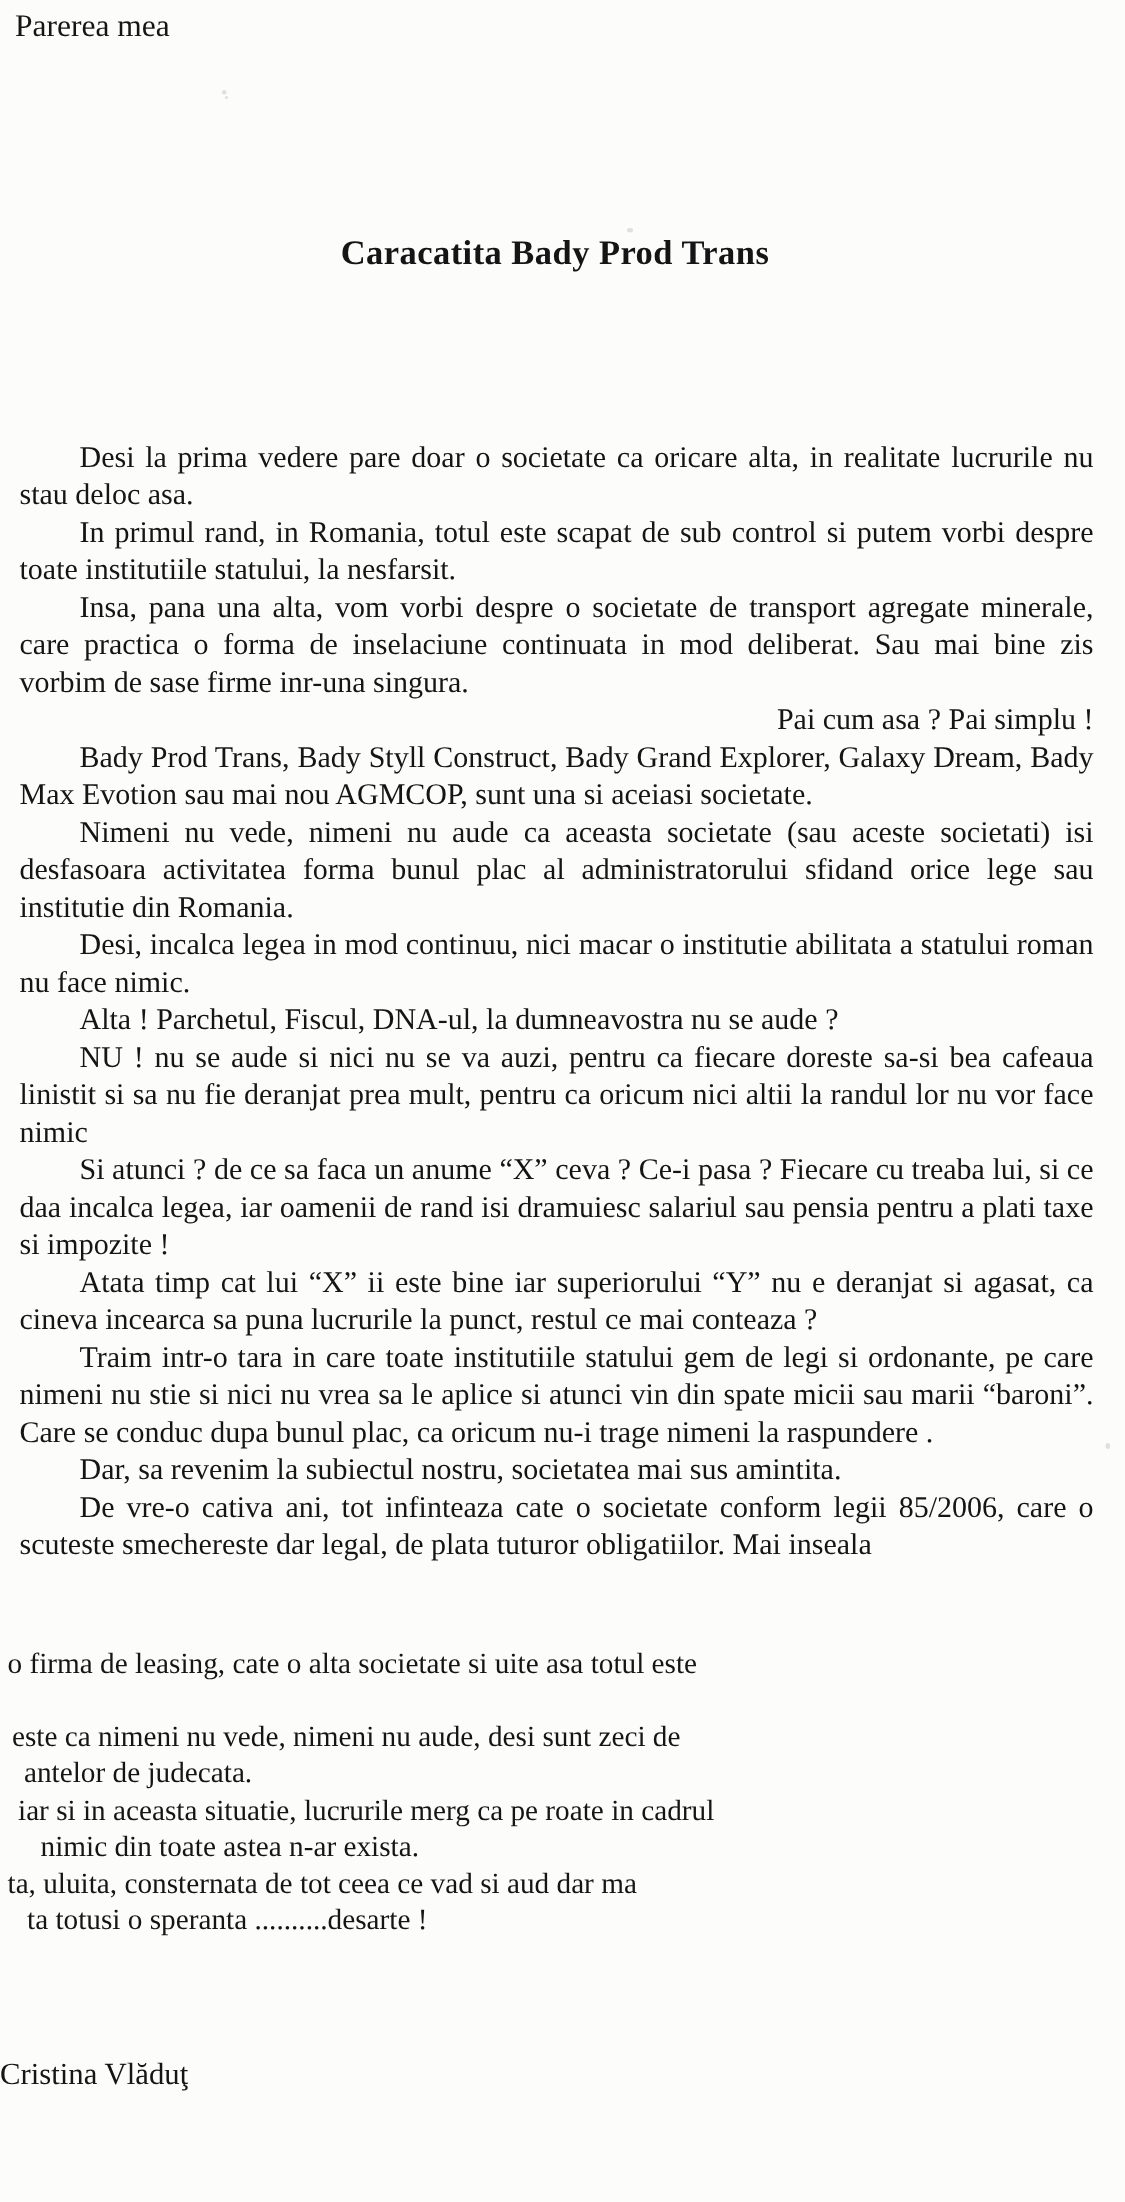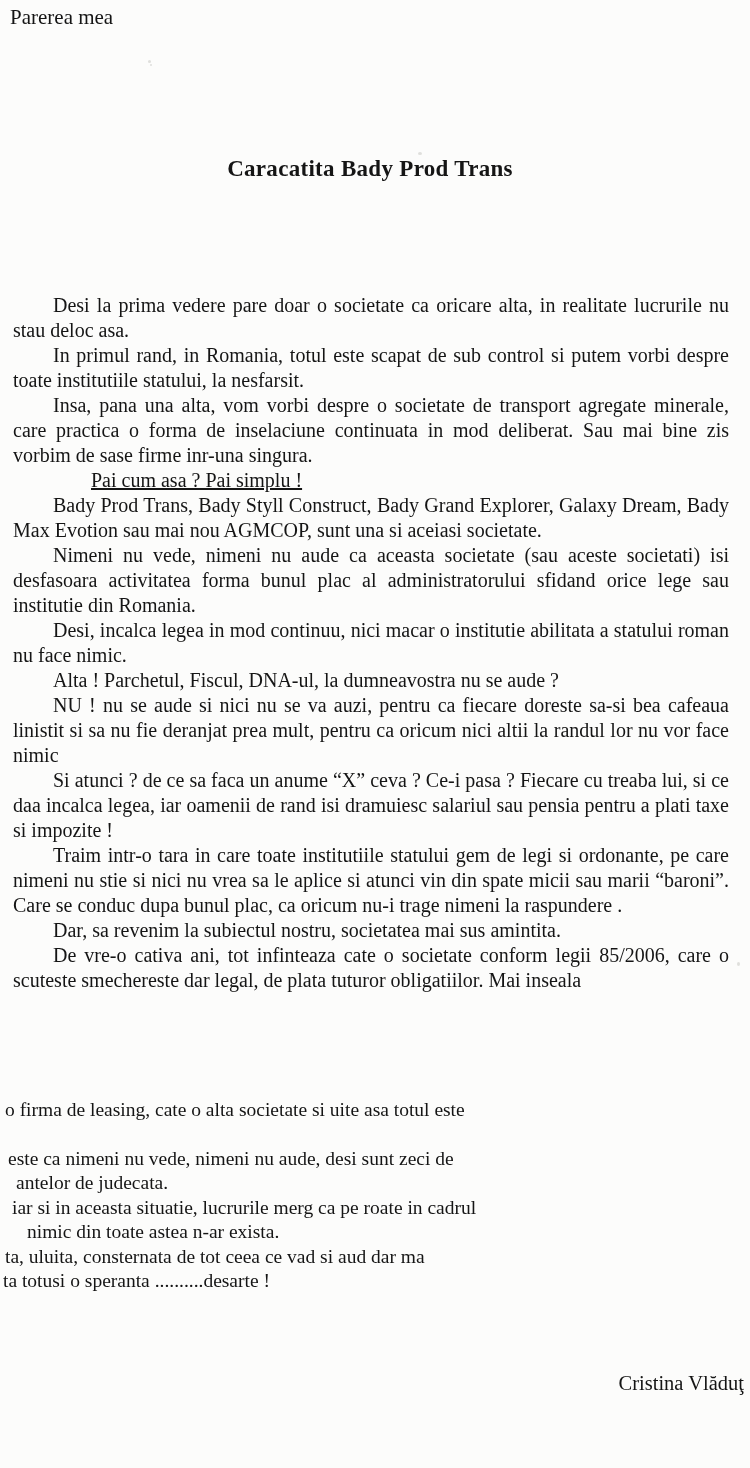--- a/index.html
+++ b/index.html
@@ -42,42 +42,41 @@
     line-height: 25px;
     text-align: justify;
   }
   .body-text p {
     margin: 0;
     padding: 0;
     text-indent: 40px;
   }
   .body-text p.indent-lg {
     text-indent: 78px;
-    text-align: left;
-    text-decoration: underline;
+    text-align: right;
   }
   .fragments {
     position: absolute;
     top: 1098px;
     left: 0;
     width: 750px;
     font-size: 19.5px;
     line-height: 24.5px;
   }
   .frag {
     white-space: nowrap;
     overflow: hidden;
   }
   .frag.gap-above { margin-top: 24px; }
   .signature {
     position: absolute;
     top: 1372px;
     left: 0;
     width: 744px;
-    text-align: right;
+    text-align: left;
     font-size: 20.5px;
   }
   .artifact {
     position: absolute;
     background: #9a9a94;
     border-radius: 50%;
     opacity: 0.3;
   }
   .artifact.a1 { left: 148px; top: 60px;  width: 3px; height: 3px; }
   .artifact.a2 { left: 418px; top: 152px; width: 4px; height: 3px; }
@@ -102,30 +101,31 @@
     <p>Desi la prima vedere pare doar o societate ca oricare alta, in realitate lucrurile nu stau deloc asa.</p>
     <p>In primul rand, in Romania, totul este scapat de sub control si putem vorbi despre toate institutiile statului, la nesfarsit.</p>
     <p>Insa, pana una alta, vom vorbi despre o societate de transport agregate minerale, care practica o forma de inselaciune continuata in mod deliberat. Sau mai bine zis vorbim de sase firme inr-una singura.</p>
     <p class="indent-lg">Pai cum asa ? Pai simplu !</p>
     <p>Bady Prod Trans, Bady Styll Construct, Bady Grand Explorer, Galaxy Dream, Bady Max Evotion sau mai nou AGMCOP, sunt una si aceiasi societate.</p>
     <p>Nimeni nu vede, nimeni nu aude ca aceasta societate (sau aceste societati) isi desfasoara activitatea forma bunul plac al administratorului sfidand orice lege sau institutie din Romania.</p>
     <p>Desi, incalca legea in mod continuu, nici macar o institutie abilitata a statului roman nu face nimic.</p>
     <p>Alta ! Parchetul, Fiscul, DNA-ul, la dumneavostra nu se aude ?</p>
     <p>NU ! nu se aude si nici nu se va auzi, pentru ca fiecare doreste sa-si bea cafeaua linistit si sa nu fie deranjat prea mult, pentru ca oricum nici altii la randul lor nu vor face nimic</p>
     <p>Si atunci ? de ce sa faca un anume “X” ceva ? Ce-i pasa ? Fiecare cu treaba lui, si ce daa incalca legea, iar oamenii de rand isi dramuiesc salariul sau pensia pentru a plati taxe si impozite !</p>
+    <p>Atata timp cat lui “X” ii este bine iar superiorului “Y” nu e deranjat si agasat, ca cineva incearca sa puna lucrurile la punct, restul ce mai conteaza ?</p>
     <p>Traim intr-o tara in care toate institutiile statului gem de legi si ordonante, pe care nimeni nu stie si nici nu vrea sa le aplice si atunci vin din spate micii sau marii “baroni”. Care se conduc dupa bunul plac, ca oricum nu-i trage nimeni la raspundere .</p>
     <p>Dar, sa revenim la subiectul nostru, societatea mai sus amintita.</p>
     <p>De vre-o cativa ani, tot infinteaza cate o societate conform legii 85/2006, care o scuteste smechereste dar legal, de plata tuturor obligatiilor. Mai inseala</p>
   </div>
 
   <div class="fragments">
     <div class="frag" style="padding-left:5px">o firma de leasing, cate o alta societate si uite asa totul este</div>
     <div class="frag gap-above" style="padding-left:8px">este ca nimeni nu vede, nimeni nu aude, desi sunt zeci de</div>
     <div class="frag" style="padding-left:16px">antelor de judecata.</div>
     <div class="frag" style="padding-left:12px">iar si in aceasta situatie, lucrurile merg ca pe roate in cadrul</div>
     <div class="frag" style="padding-left:27px">nimic din toate astea n-ar exista.</div>
     <div class="frag" style="padding-left:5px">ta, uluita, consternata de tot ceea ce vad si aud dar ma</div>
-    <div class="frag" style="padding-left:3px">ta totusi o speranta ..........desarte !</div>
+    <div class="frag" style="padding-left:18px">ta totusi o speranta ..........desarte !</div>
   </div>
 
   <div class="signature">Cristina Vlăduţ</div>
 
 </div>
 
 </body></html>

